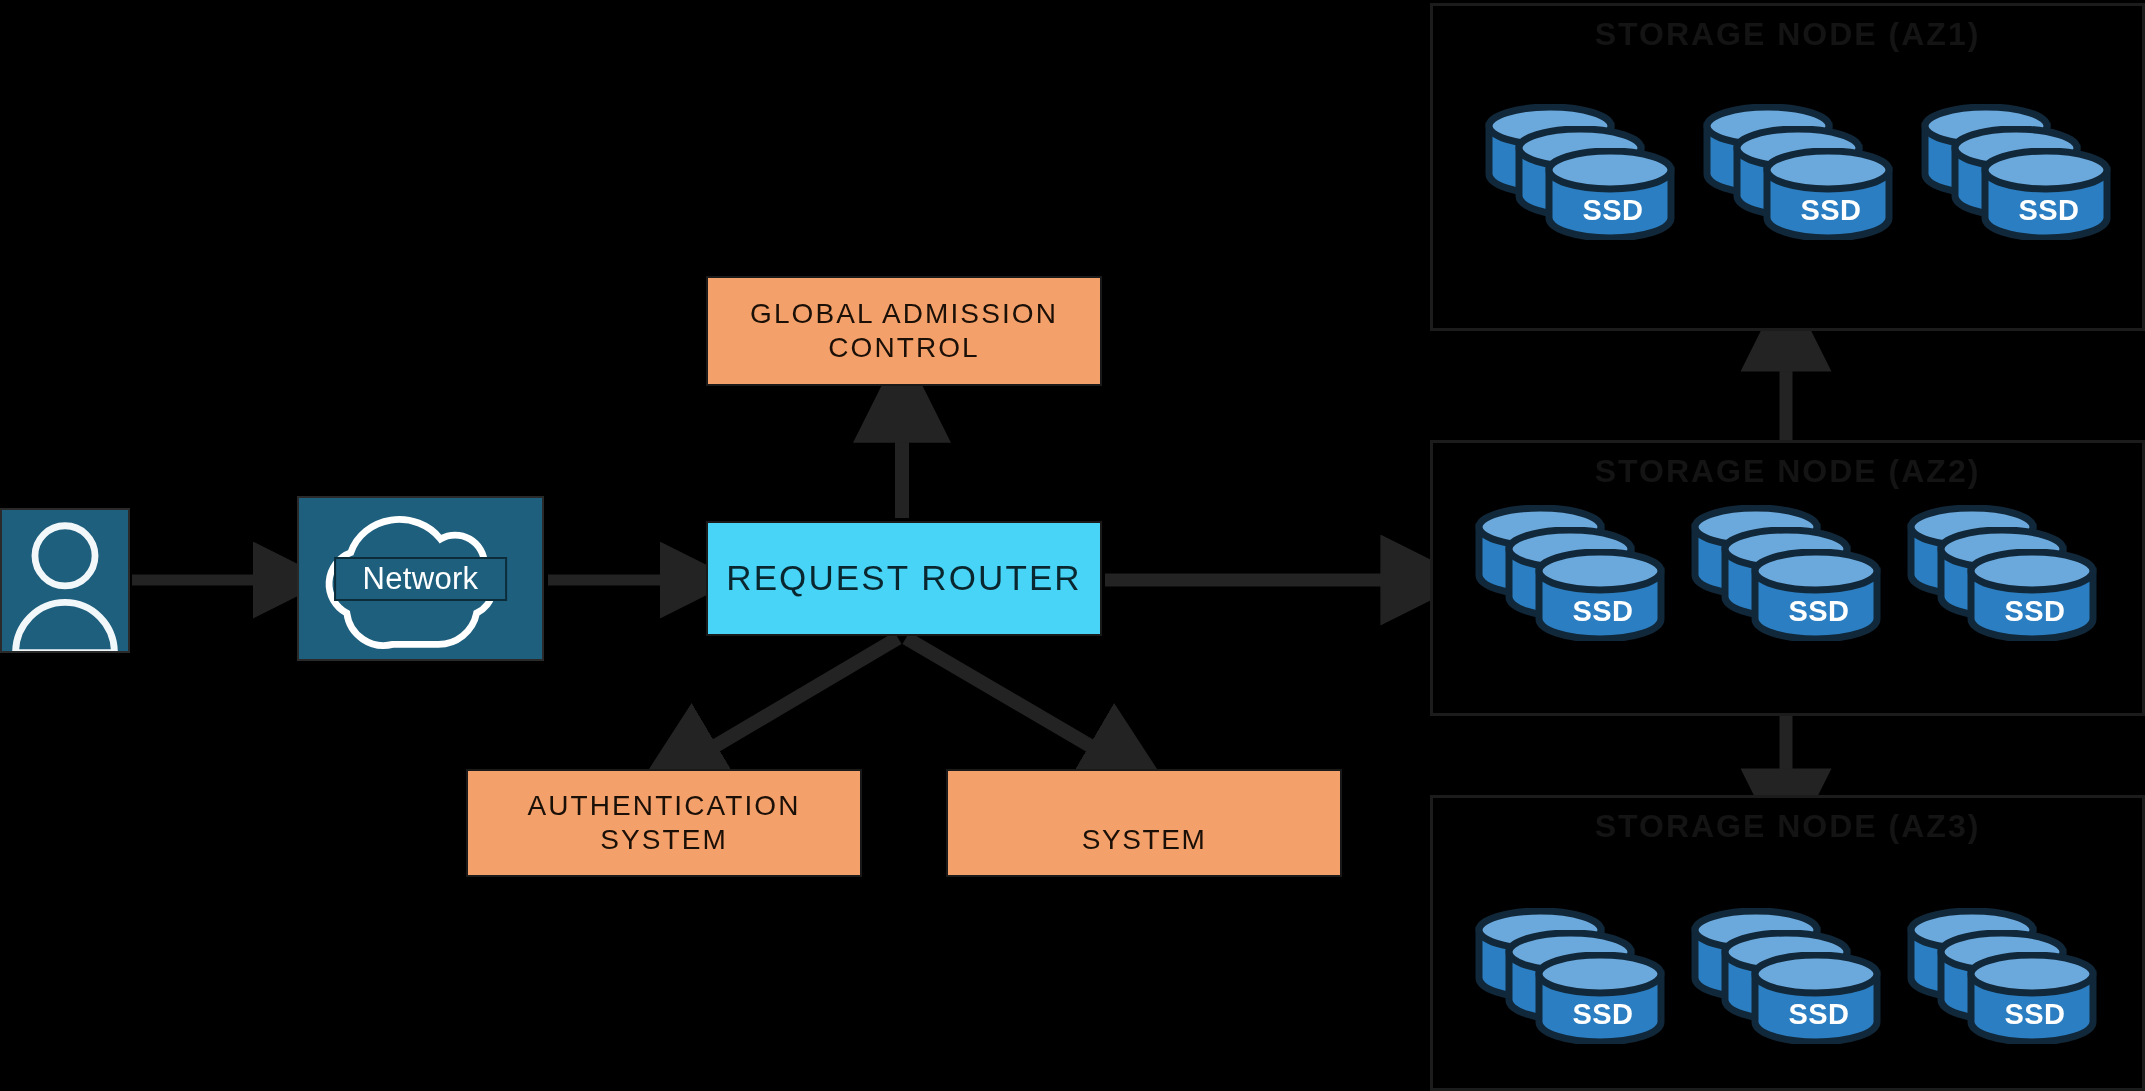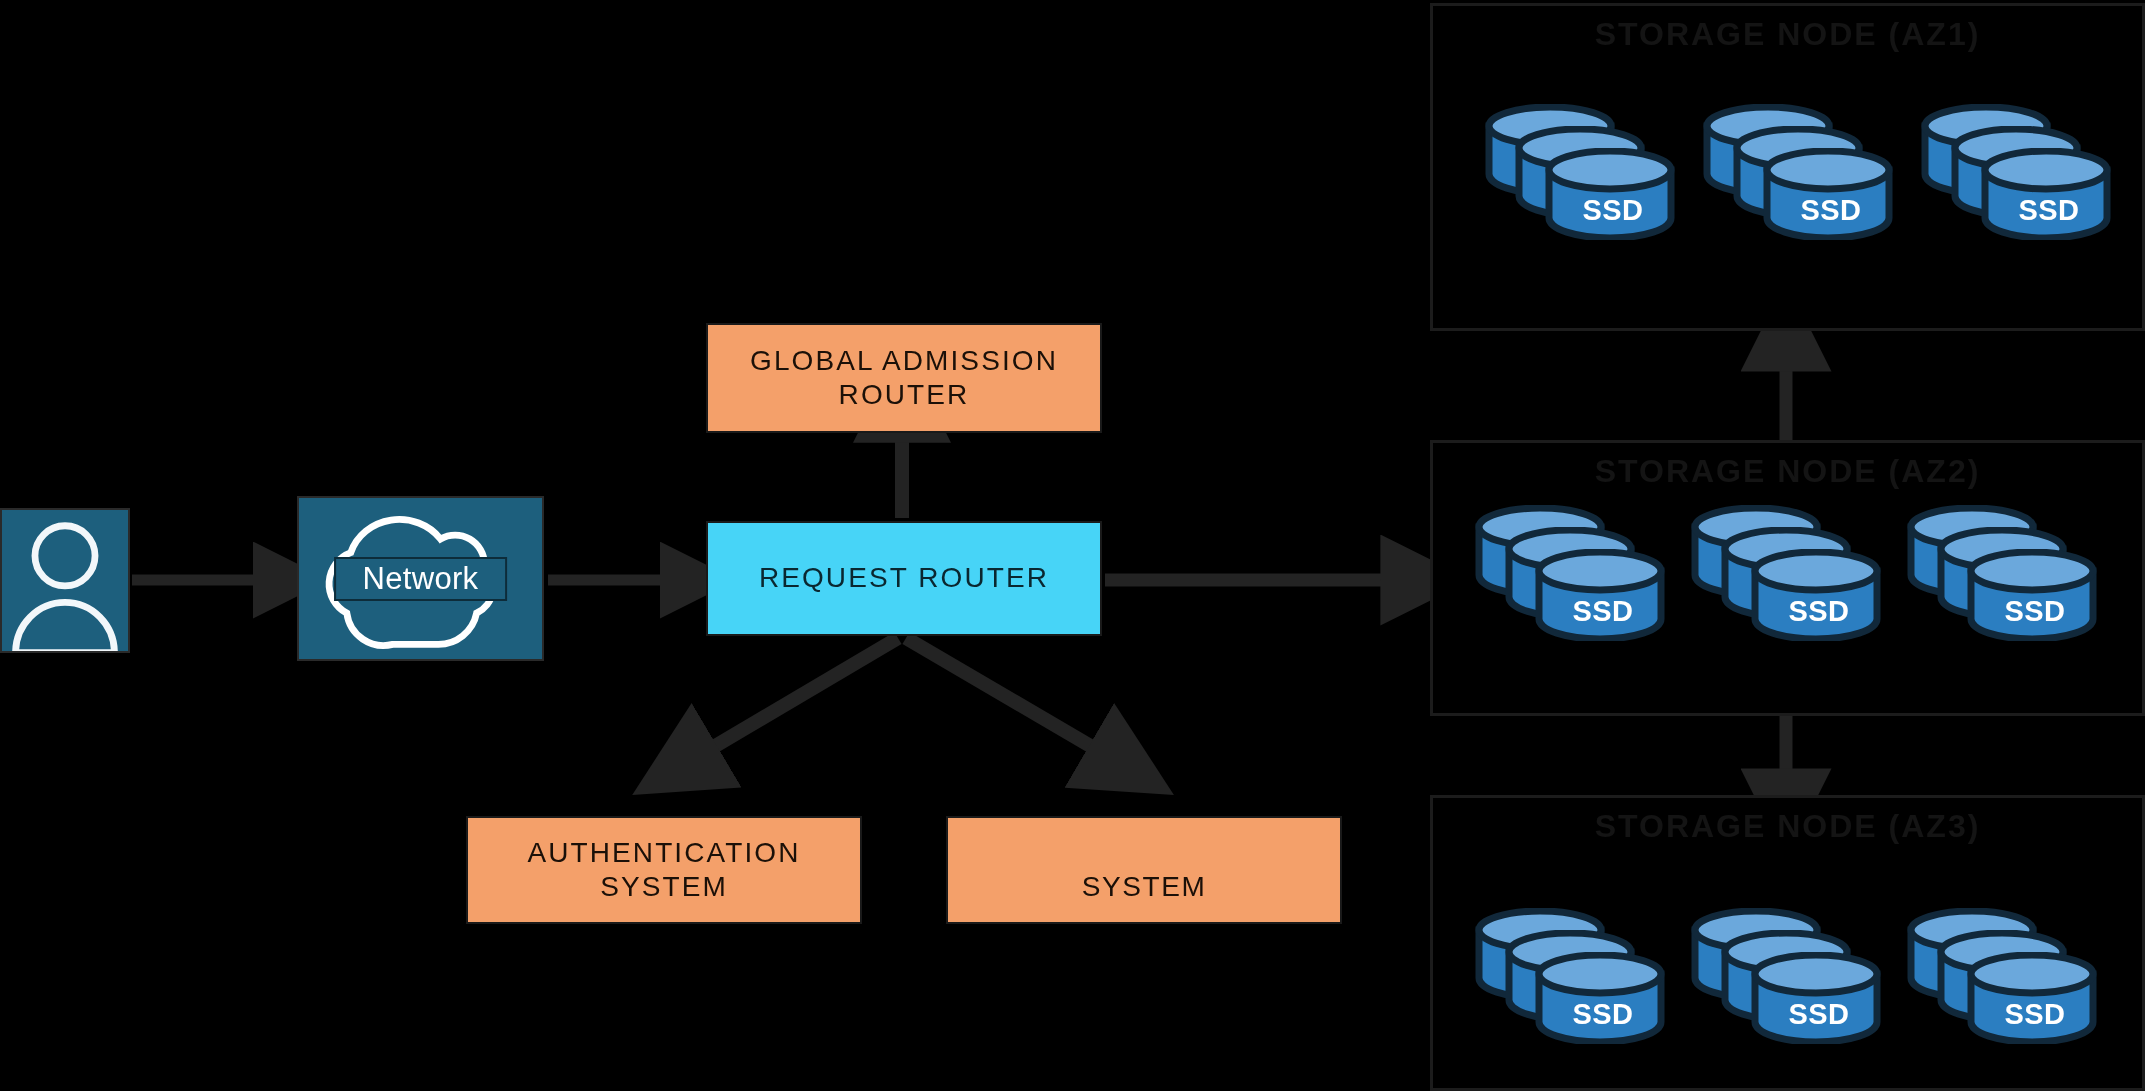--- a/index.html
+++ b/index.html
@@ -17,22 +17,22 @@
   
   .cloud-box{background:#1d5f7d;border:2px solid #2a2a2a;}
   .cloud-svg{position:absolute;left:0;top:0;width:100%;height:100%;}
   .cloud-label{position:absolute;left:50%;top:50%;transform:translate(-50%,-50%);
      color:#ffffff;font-size:31px;letter-spacing:.3px;white-space:nowrap;
      border:2px solid #0d2c3a;padding:2px 27px;background:#1d5f7d;}
 
   
   .pbox{display:flex;align-items:center;justify-content:center;text-align:center;
         line-height:1.22;letter-spacing:2.1px;}
-  .orange{background:#f4a06a;border:2px solid #1a1a1a;color:#1b1008;font-size:28px;margin-top:47px;}
-  .cyan{background:#47d4f7;border:2px solid #1a1a1a;color:#0a2730;font-size:28px;}
+  .orange{background:#f4a06a;border:2px solid #1a1a1a;color:#1b1008;font-size:28px;}
+  .cyan{background:#47d4f7;border:2px solid #1a1a1a;color:#0a2730;font-size:35px;}
 
   
   .snode{border:3px solid #1c1c1c;background:#000000;}
   .snode-title{position:absolute;left:0;right:0;top:10px;text-align:center;
      color:#141414;font-size:32px;font-weight:bold;letter-spacing:2px;}
 
   
   .ssd-stack{position:absolute;width:190px;height:135px;}
   .cyl{position:absolute;width:136px;height:92px;}
   .cyl svg{display:block;width:130px;height:92px;}
@@ -91,21 +91,21 @@
                a40 40 0 0 1 -40 32
                L95 150
                a38 38 0 0 1 -47 -32 z" fill="none" stroke="#ffffff" stroke-width="7"></path>
     </svg>
     <div class="cloud-label">Network</div>
   </div>
 
   <div class="abs pbox orange" style="left:706px;top:276px;width:396px;height:110px;">
     <div>
       <span>GLOBAL ADMISSION</span><br>
-      <span>ROUTER</span>
+      <span>CONTROL</span>
     </div>
   </div>
 
   <div class="abs pbox cyan" style="left:706px;top:521px;width:396px;height:115px;">
     <div>REQUEST ROUTER</div>
   </div>
 
   <div class="abs pbox orange" style="left:466px;top:769px;width:396px;height:108px;text-align:center;">
     <div>
       <span>AUTHENTICATION</span><br>

